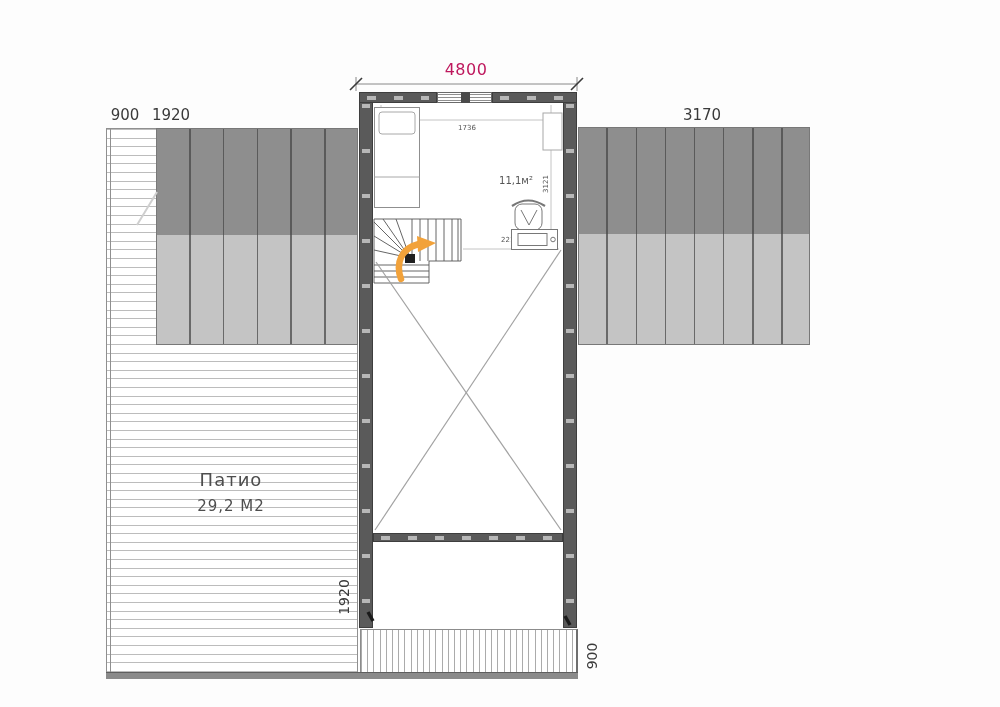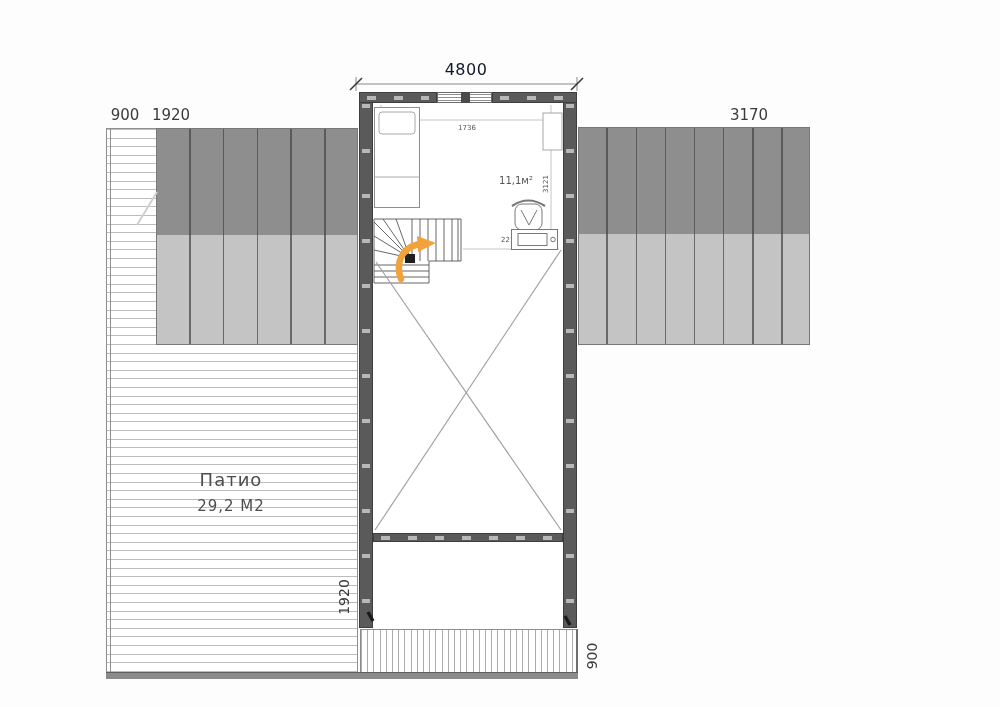--- a/index.html
+++ b/index.html
@@ -47,21 +47,21 @@
   .wall-top-a{left:359px;top:92px;width:78px;height:11px;}
   .wall-top-b{left:492px;top:92px;width:85px;height:11px;}
   .beam{left:373px;top:533px;width:190px;height:9px;}
   .window{left:437px;top:92px;width:55px;height:11px;background:#fff;border:1px solid #6a6a6a;}
   .window::after{content:"";position:absolute;inset:1px 0;
         background:repeating-linear-gradient(180deg,#909090 0 1px,transparent 1px 3.1px);}
   .mullion{left:461px;top:92px;width:9px;height:11px;background:#4a4a4a;}
 
   
   .lbl{position:absolute;text-align:center;line-height:1.1;}
-  .dim-big{font-size:16px;letter-spacing:.5px;color:#0f172a;}
+  .dim-big{font-size:16px;letter-spacing:.5px;color:#be185d;}
   .dim-mid{font-size:15px;color:#3a3a3a;}
   .dim-sm{font-size:7px;color:#555;}
   .vbox{position:absolute;display:flex;align-items:center;justify-content:center;}
   .vbox > span{transform:rotate(-90deg);white-space:nowrap;display:block;}
   .patio-name{font-size:18px;color:#4e4e4e;letter-spacing:1px;}
   .patio-area{font-size:15px;color:#4e4e4e;letter-spacing:1px;}
   .area-sm{font-size:10px;color:#555;}
   svg.overlay{position:absolute;left:0;top:0;z-index:9;}
 </style>
 </head>
@@ -167,21 +167,21 @@
 
     <line x1="137" y1="225" x2="157" y2="192" stroke="#cfcfcf" stroke-width="2"></line>
   </svg>
 
   <div class="lbl dim-big" style="left:431px;top:61px;width:70px;">4800</div>
 
   <div class="lbl dim-mid" style="left:107px;top:107px;width:36px;">900</div>
 
   <div class="lbl dim-mid" style="left:149px;top:107px;width:44px;">1920</div>
 
-  <div class="lbl dim-mid" style="left:680px;top:107px;width:44px;margin-left:47px;">3170</div>
+  <div class="lbl dim-mid" style="left:680px;top:107px;width:44px;">3170</div>
 
   <div class="vbox" style="left:322px;top:572px;width:44px;height:50px;">
     <span class="dim-mid" style="font-size:14px;">1920</span>
   </div>
 
   <div class="vbox" style="left:570px;top:631px;width:44px;height:50px;">
     <span class="dim-mid" style="font-size:14px;">900</span>
   </div>
 
   <div class="lbl dim-sm" style="left:445px;top:125px;width:44px;">1736</div>

